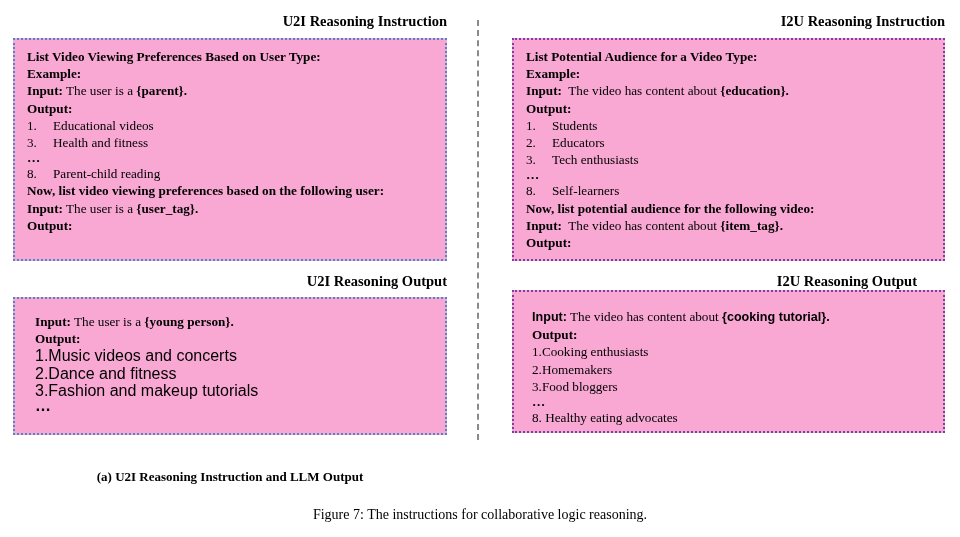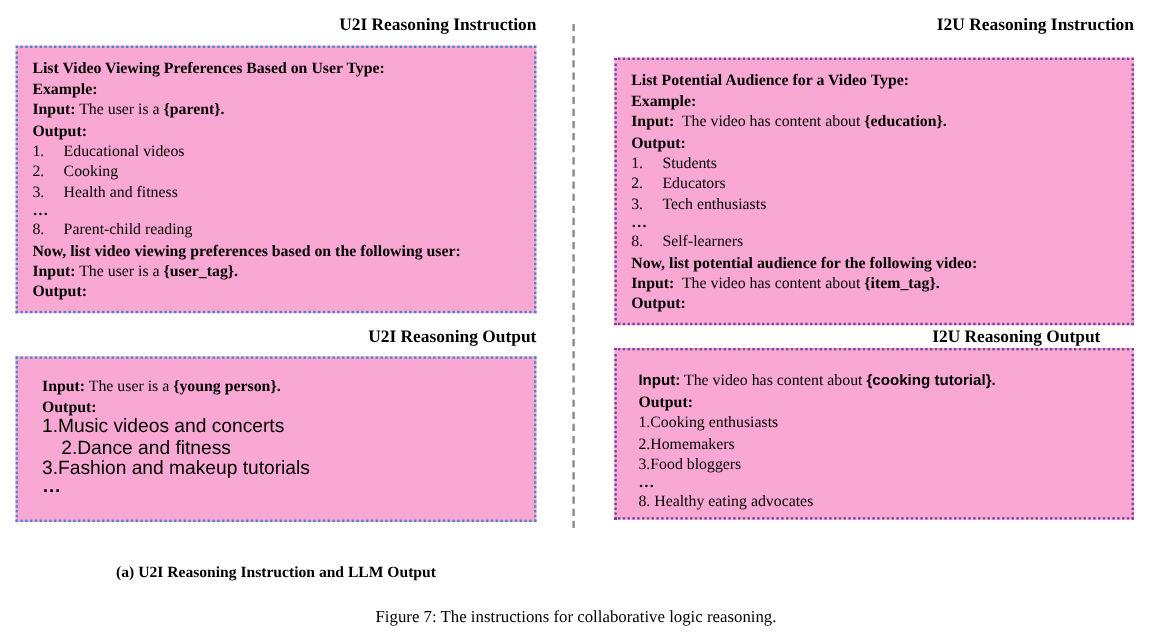--- a/index.html
+++ b/index.html
@@ -117,38 +117,37 @@
     <div class="line serif b">List Video Viewing Preferences Based on User Type:</div>
 
     <div class="line serif b">Example:</div>
 
     <div class="line serif"><span class="b">Input:</span><span> </span><span>The user is a</span><span> </span><span class="b">{parent}.</span></div>
 
     <div class="line serif b">Output:</div>
 
     <div class="line serif"><span class="num-item">1.</span><span>Educational videos</span></div>
 
-    <div class="line serif"><span class="num-item">2.</span><span>Cooking</span></div>
 
     <div class="line serif"><span class="num-item">3.</span><span>Health and fitness</span></div>
 
     <div class="line serif ellipsis-line">…</div>
 
     <div class="line serif"><span class="num-item">8.</span><span>Parent-child reading</span></div>
 
     <div class="line serif b">Now, list video viewing preferences based on the following user:</div>
 
     <div class="line serif"><span class="b">Input:</span><span> </span><span>The user is a</span><span> </span><span class="b">{user_tag}.</span></div>
 
     <div class="line serif b">Output:</div>
   </div>
 
   <div class="panel-heading" style="left:512px; top:12px; width:433px;">I2U Reasoning Instruction</div>
 
-  <div class="prompt-box purple" style="left:512px; top:48px; width:433px; height:223px;">
+  <div class="prompt-box purple" style="left:512px; top:38px; width:433px; height:223px;">
 
     <div class="line serif b">List Potential Audience for a Video Type:</div>
 
     <div class="line serif b">Example:</div>
 
     <div class="line serif"><span class="b">Input:</span><span>&nbsp; </span><span>The video has content about</span><span> </span><span class="b">{education}.</span></div>
 
     <div class="line serif b">Output:</div>
 
     <div class="line serif"><span class="num-item">1.</span><span>Students</span></div>
@@ -170,21 +169,21 @@
 
   <div class="panel-heading" style="left:13px; top:272px; width:434px;">U2I Reasoning Output</div>
 
   <div class="prompt-box blue" style="left:13px; top:297px; width:434px; height:138px; padding-top:14px;">
 
     <div class="line serif" style="padding-left:8px;"><span class="b">Input:</span><span> </span><span>The user is a</span><span> </span><span class="b">{young person}.</span></div>
 
     <div class="line serif b" style="padding-left:8px;">Output:</div>
 
     <div class="line sans" style="padding-left:8px;">1.Music videos and concerts</div>
-    <div class="line sans" style="padding-left:8px;margin-left:16px;">2.Dance and fitness</div>
+    <div class="line sans" style="padding-left:8px;">2.Dance and fitness</div>
     <div class="line sans" style="padding-left:8px;">3.Fashion and makeup tutorials</div>
 
     <div class="line sans ellipsis-line" style="padding-left:8px;">…</div>
 
   </div>
 
   <div class="panel-heading" style="left:484px; top:272px; width:433px;">I2U Reasoning Output</div>
 
   <div class="prompt-box purple" style="left:512px; top:290px; width:433px; height:143px; padding-top:16px;">
 

